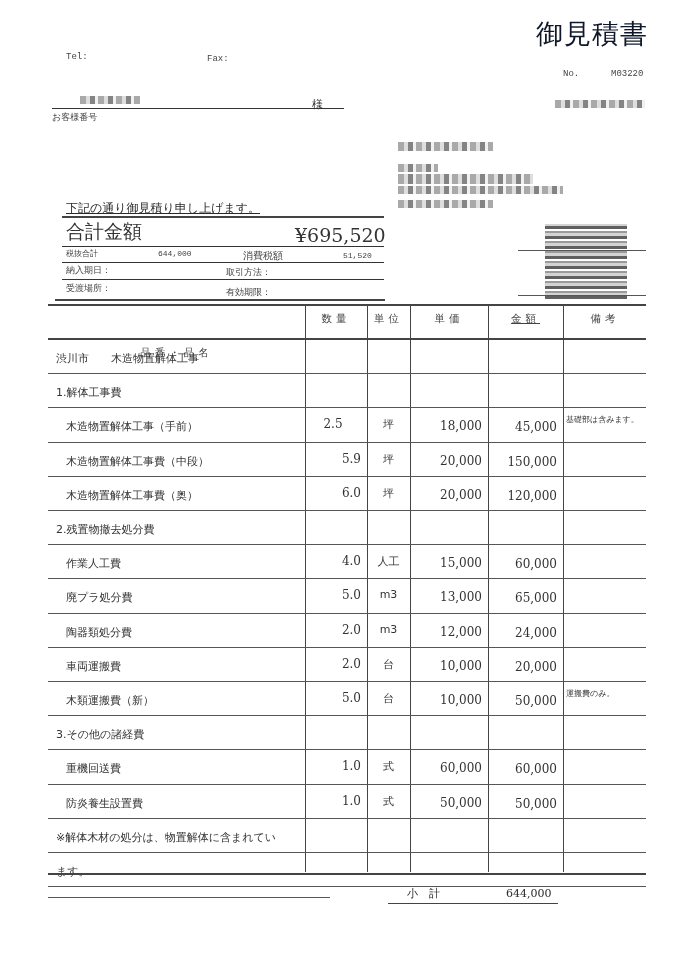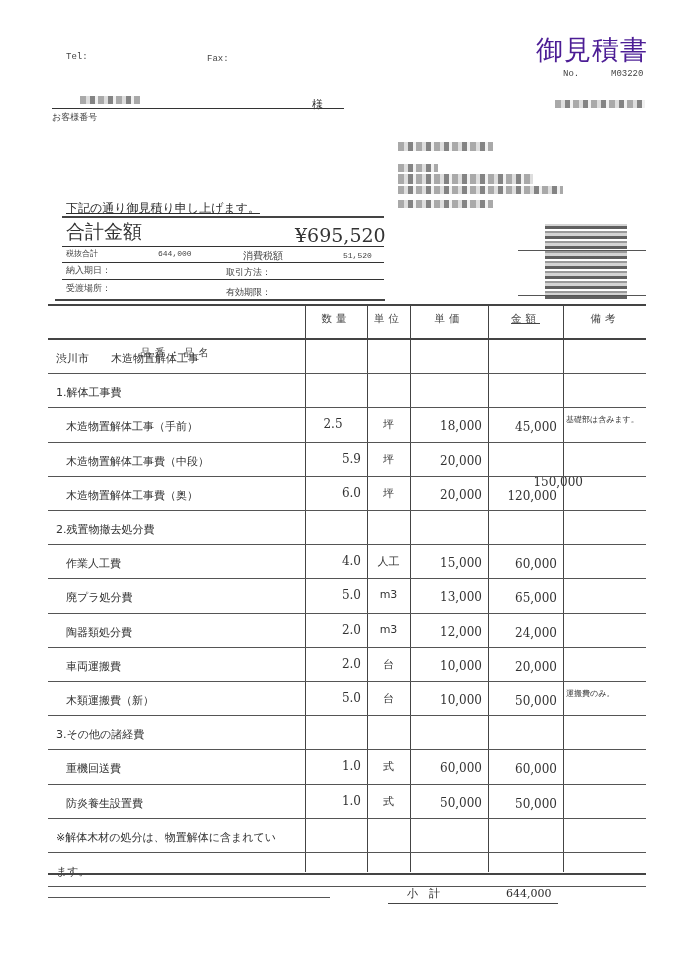--- a/index.html
+++ b/index.html
@@ -1,21 +1,21 @@
 <!DOCTYPE html>
 <html><head>
 <meta charset="utf-8">
 <style>
   html, body { margin:0; padding:0; background:#ffffff; }
   body { width:680px; height:962px; position:relative; overflow:hidden;
          font-family:"DejaVu Sans", sans-serif; color:#2a2a2a; }
   .abs { position:absolute; }
   .serif { font-family:"DejaVu Serif", serif; }
   .mono { font-family:"Liberation Mono", monospace; }
-  .title { left:536px; top:32px; font-size:27px; letter-spacing:1px; color:#4c1d95; font-family:Liberation Serif, serif; }
+  .title { left:536px; top:16px; font-size:27px; letter-spacing:1px; color:#0f172a; font-family:Liberation Serif, serif; }
   .small { font-size:9px; color:#444; }
   .redact { background:repeating-linear-gradient(90deg,#9a9a9a 0 6px,#d8d8d8 6px 10px,#6e6e6e 10px 15px,#eee 15px 18px); opacity:.85; }
   .line { position:absolute; height:1px; background:#333; }
   .thick { height:2px; background:#444; }
   .vline { position:absolute; width:1px; background:#444; }
   .cell { position:absolute; font-size:11px; color:#333; white-space:nowrap; }
   .num { text-align:right; font-family:"DejaVu Serif", serif; font-size:12px; }
   .ctr { text-align:center; }
   .hdr { font-size:10.5px; letter-spacing:4px; color:#444; text-align:center; }
   .note { font-size:8px; line-height:9px; white-space:normal; }
@@ -96,21 +96,21 @@
       <div class="cell num" style="left:305px;top:417px;width:56px;text-align:center;">2.5</div>
       <div class="cell ctr" style="left:367px;top:417px;width:43px;">坪</div>
       <div class="cell num" style="left:410px;top:419px;width:72px;">18,000</div>
       <div class="cell num" style="left:488px;top:420px;width:69px;">45,000</div>
       <div class="cell note" style="left:566px;top:415px;width:78px;">基礎部は含みます。</div>
       <div class="line" style="left:48px;top:442px;width:598px;background:#555;"></div>
       <div class="cell " style="left:66px;top:454px;">木造物置解体工事費（中段）</div>
       <div class="cell num" style="left:305px;top:452px;width:56px;">5.9</div>
       <div class="cell ctr" style="left:367px;top:452px;width:43px;">坪</div>
       <div class="cell num" style="left:410px;top:454px;width:72px;">20,000</div>
-      <div class="cell num" style="left:488px;top:475px;width:69px;padding-left:26px;">150,000</div>
+      <div class="cell num" style="left:488px;top:455px;width:69px;">150,000</div>
       <div class="cell note" style="left:566px;top:450px;width:78px;"></div>
       <div class="line" style="left:48px;top:476px;width:598px;background:#555;"></div>
       <div class="cell " style="left:66px;top:488px;">木造物置解体工事費（奥）</div>
       <div class="cell num" style="left:305px;top:486px;width:56px;">6.0</div>
       <div class="cell ctr" style="left:367px;top:486px;width:43px;">坪</div>
       <div class="cell num" style="left:410px;top:488px;width:72px;">20,000</div>
       <div class="cell num" style="left:488px;top:489px;width:69px;">120,000</div>
       <div class="cell note" style="left:566px;top:484px;width:78px;"></div>
       <div class="line" style="left:48px;top:510px;width:598px;background:#555;"></div>
       <div class="cell " style="left:56px;top:522px;">2.残置物撤去処分費</div>

